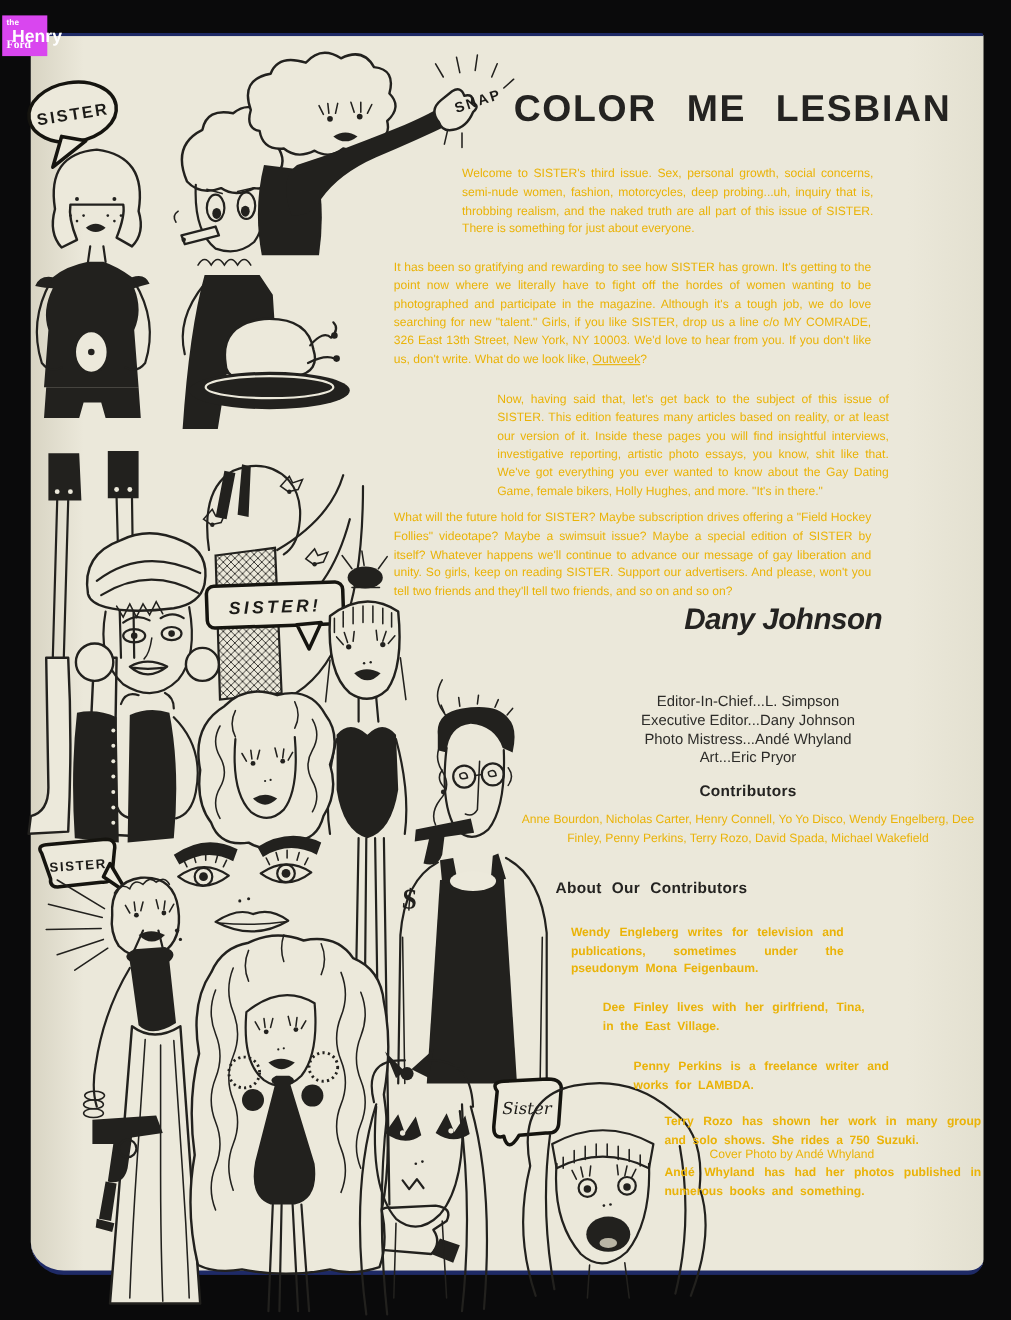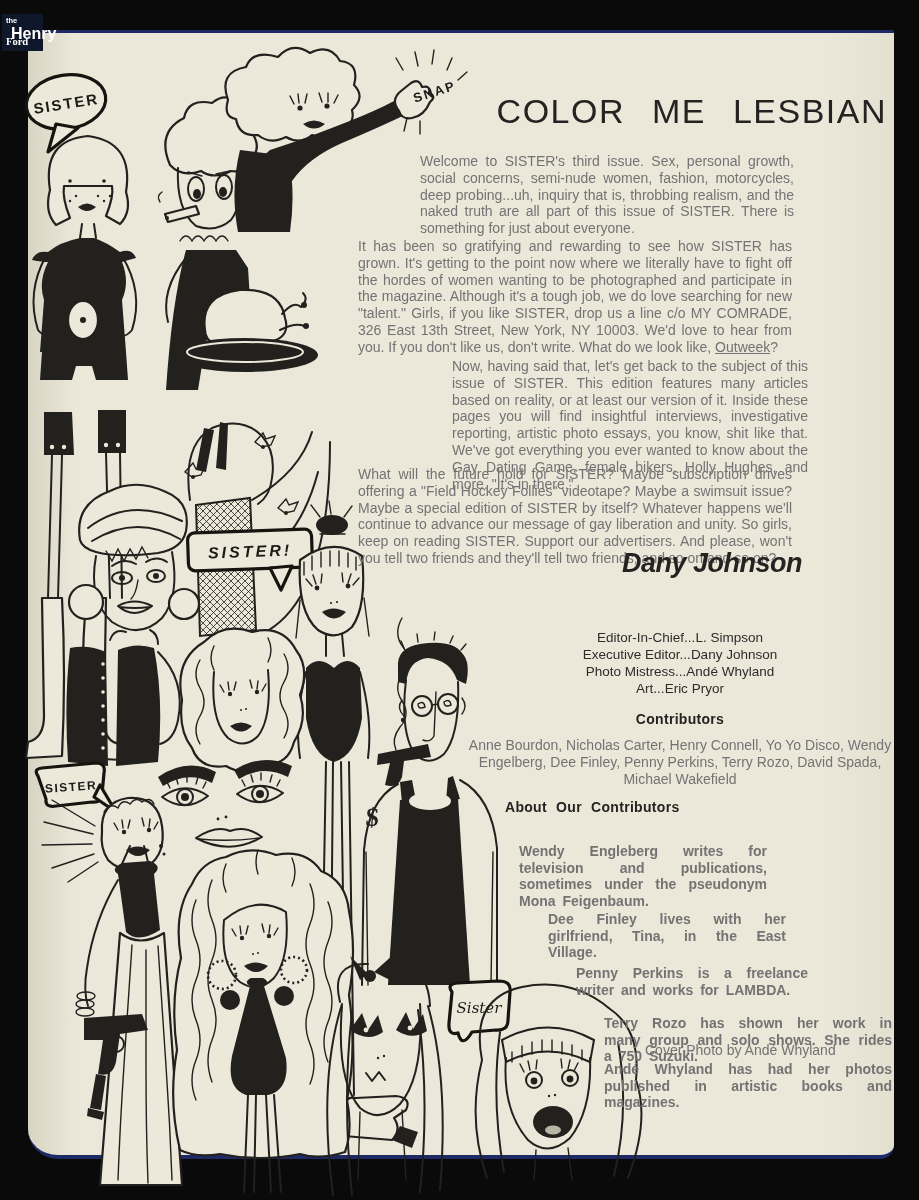--- a/index.html
+++ b/index.html
@@ -6,29 +6,29 @@
   .stage{position:relative;width:919px;height:1200px;background:#0a0a0b;overflow:hidden;
          font-family:"Liberation Sans",sans-serif;}
   .page-sliver{position:absolute;left:6px;top:36px;width:22px;height:1118px;
 ed       background:linear-gradient(90deg,#b7b4a6,#f6f4ea 55%,#e3e0d1);border-radius:6px 0 0 10px;}
   .page{position:absolute;left:28px;top:30px;width:866px;height:1122px;
         background:
           linear-gradient(90deg,#d8d4c3 0,#ebe8da 48px,#ebe8da 92%,#e3e0d0 100%),
           #ebe8da;
         border-top:3px solid #1e2a66;border-bottom:4px solid #1e2a66;
         border-radius:2px 2px 14px 30px;}
-  .badge{position:absolute;left:2px;top:14px;width:41px;height:37px;background:#0f172a;
+  .badge{position:absolute;left:2px;top:14px;width:41px;height:37px;background:#d946ef;
          color:#fff;line-height:1;z-index:5;}
   .badge span{position:absolute;white-space:nowrap;}
   .b1{left:4px;top:3px;font-size:7.5px;font-weight:600;}
   .b2{left:9px;top:12px;font-size:16px;font-weight:700;}
   .b3{left:4px;top:23px;font-size:10.5px;font-weight:700;font-family:Liberation Serif, serif;}
-  .txt{position:absolute;color:#737373;font-size:14px;line-height:16.8px;text-align:justify;}
-  .title{position:absolute;left:467px;top:92px;width:420px;text-align:right;color:#242321;
-         font-size:34px;font-weight:400;letter-spacing:1.5px;word-spacing:16px;white-space:nowrap;}
+  .txt{position:absolute;color:#eab308;font-size:11px;line-height:16.8px;text-align:justify;}
+  .title{position:absolute;left:467px;top:80px;width:420px;text-align:left;color:#242321;
+         font-size:34px;font-weight:700;letter-spacing:1.5px;word-spacing:16px;white-space:nowrap;}
   .p1{left:420px;top:139px;width:374px;}
   .p2{left:358px;top:224px;width:434px;}
   .p3{left:452px;top:344px;width:356px;}
   .p4{left:358px;top:452px;width:434px;}
   .sig{position:absolute;left:540px;top:548px;width:262px;text-align:right;color:#242321;
        font-size:27px;font-weight:700;font-style:italic;letter-spacing:-0.5px;}
   .masthead{position:absolute;left:470px;top:629px;width:420px;text-align:center;
             color:#2d2c29;font-size:13.5px;line-height:17px;}
   .masthead b{font-weight:400;}
   .subhead{position:absolute;color:#242321;font-size:14px;font-weight:700;
@@ -388,16 +388,16 @@
 
   <div class="subhead ch">Contributors</div>
   <div class="txt contrib" style="text-align:center;">Anne Bourdon, Nicholas Carter, Henry Connell, Yo Yo Disco, Wendy Engelberg, Dee Finley, Penny Perkins, Terry Rozo, David Spada, Michael Wakefield</div>
 
   <div class="subhead ah">About Our Contributors</div>
 
   <p class="txt bio bio0">Wendy Engleberg writes for television and publications, sometimes under the pseudonym Mona Feigenbaum.</p>
   <p class="txt bio bio1">Dee Finley lives with her girlfriend, Tina, in the East Village.</p>
   <p class="txt bio bio2">Penny Perkins is a freelance writer and works for LAMBDA.</p>
   <p class="txt bio bio3">Terry Rozo has shown her work in many group and solo shows.  She rides a 750 Suzuki.</p>
-  <p class="txt bio bio4">Andé Whyland has had her photos published in artistic books and magazines.</p>
+  <p class="txt bio bio4">Andé Whyland has had her photos published in numerous books and something.</p>
 
   <div class="txt cover">Cover Photo by Andé Whyland</div>
 </div>
 
 </body></html>

